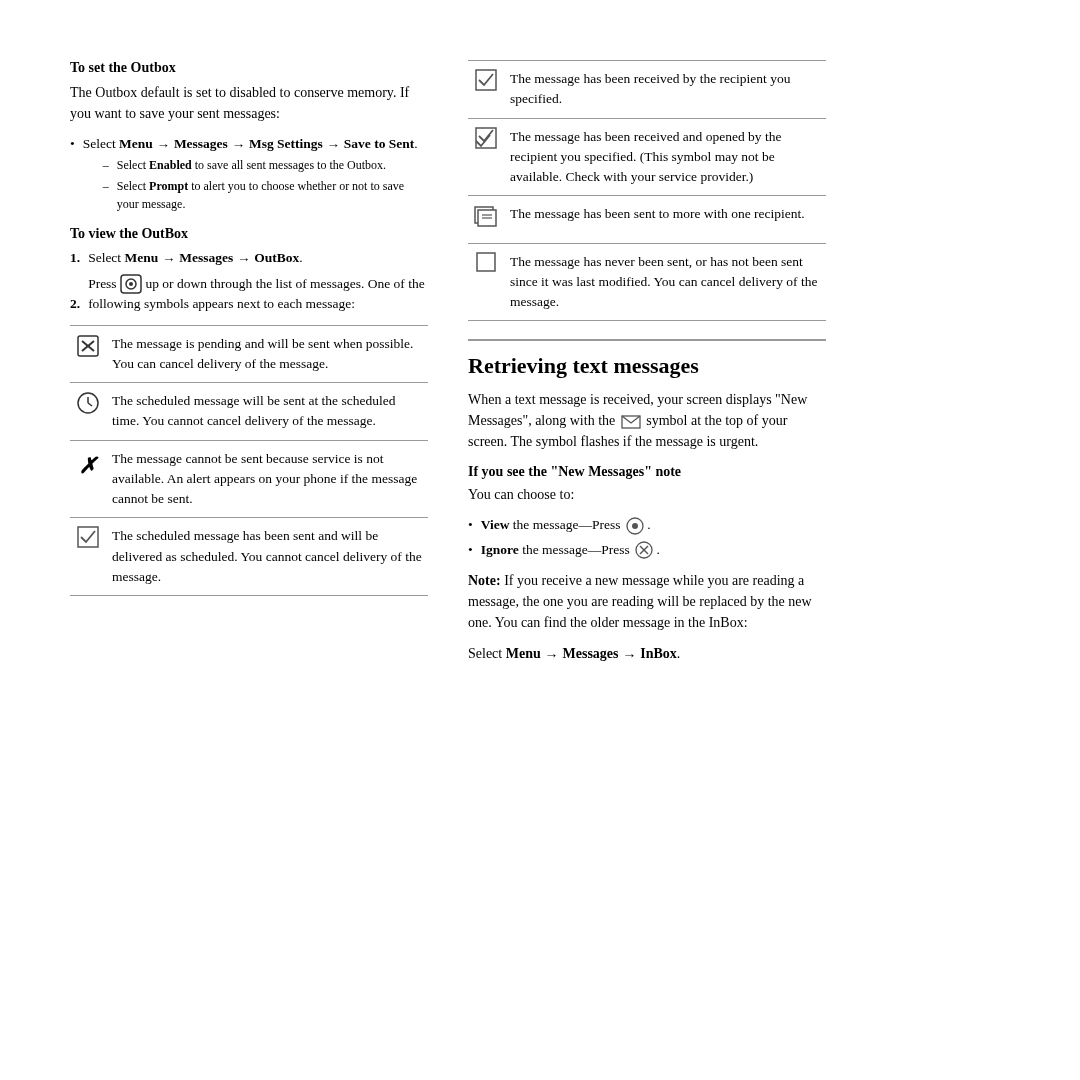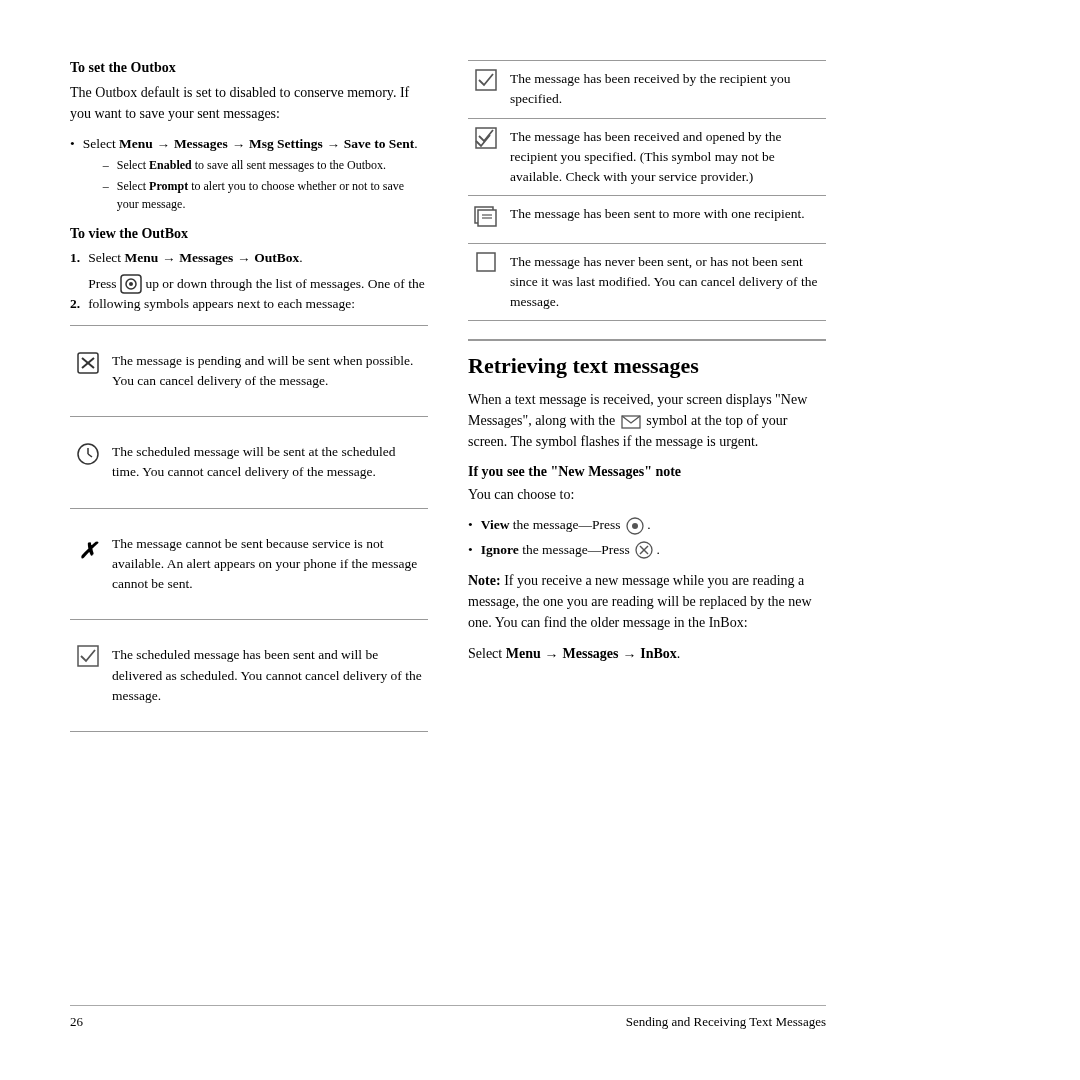--- a/index.html
+++ b/index.html
@@ -10,21 +10,21 @@
       font-family: 'Times New Roman', Times, serif;
       font-size: 14px;
       color: #000;
       overflow: hidden;
     }
     .page {
       width: 896px;
       height: 1080px;
       padding: 60px 70px 50px 70px;
       display: flex;
-      flex-direction: column;
+      flex-direction: row;
     }
     .content-area {
       display: flex;
       flex-direction: row;
       gap: 40px;
       flex: 1;
     }
     .left-col {
       flex: 1;
       min-width: 0;
@@ -98,21 +98,21 @@
       margin-right: 8px;
       flex-shrink: 0;
       font-weight: bold;
     }
     .symbol-table {
       width: 100%;
       border-collapse: collapse;
       margin-top: 10px;
     }
     .symbol-table td {
-      padding: 25px 6px;
+      padding: 8px 6px;
       vertical-align: top;
       font-size: 13.5px;
       line-height: 1.5;
       border-top: 1px solid #999;
     }
     .symbol-table tr:last-child td {
       border-bottom: 1px solid #999;
     }
     .symbol-col {
       width: 36px;
@@ -344,17 +344,13 @@
       <p class="body-text">
         <span class="bold">Note:</span><span> If you receive a new message while you are reading a message, the one you are reading will be replaced by the new one. You can find the older message in the InBox:</span>
       </p>
       <p class="body-text">
         <span>Select </span><span class="bold">Menu</span><span class="arrow"> → </span><span class="bold">Messages</span><span class="arrow"> → </span><span class="bold">InBox</span><span>.</span>
       </p>
 
     </div>
   </div>
 
-  <div class="footer-bar">
-    <span>26</span>
-    <span>Sending and Receiving Text Messages</span>
-  </div>
 </div>
 
 </body></html>

